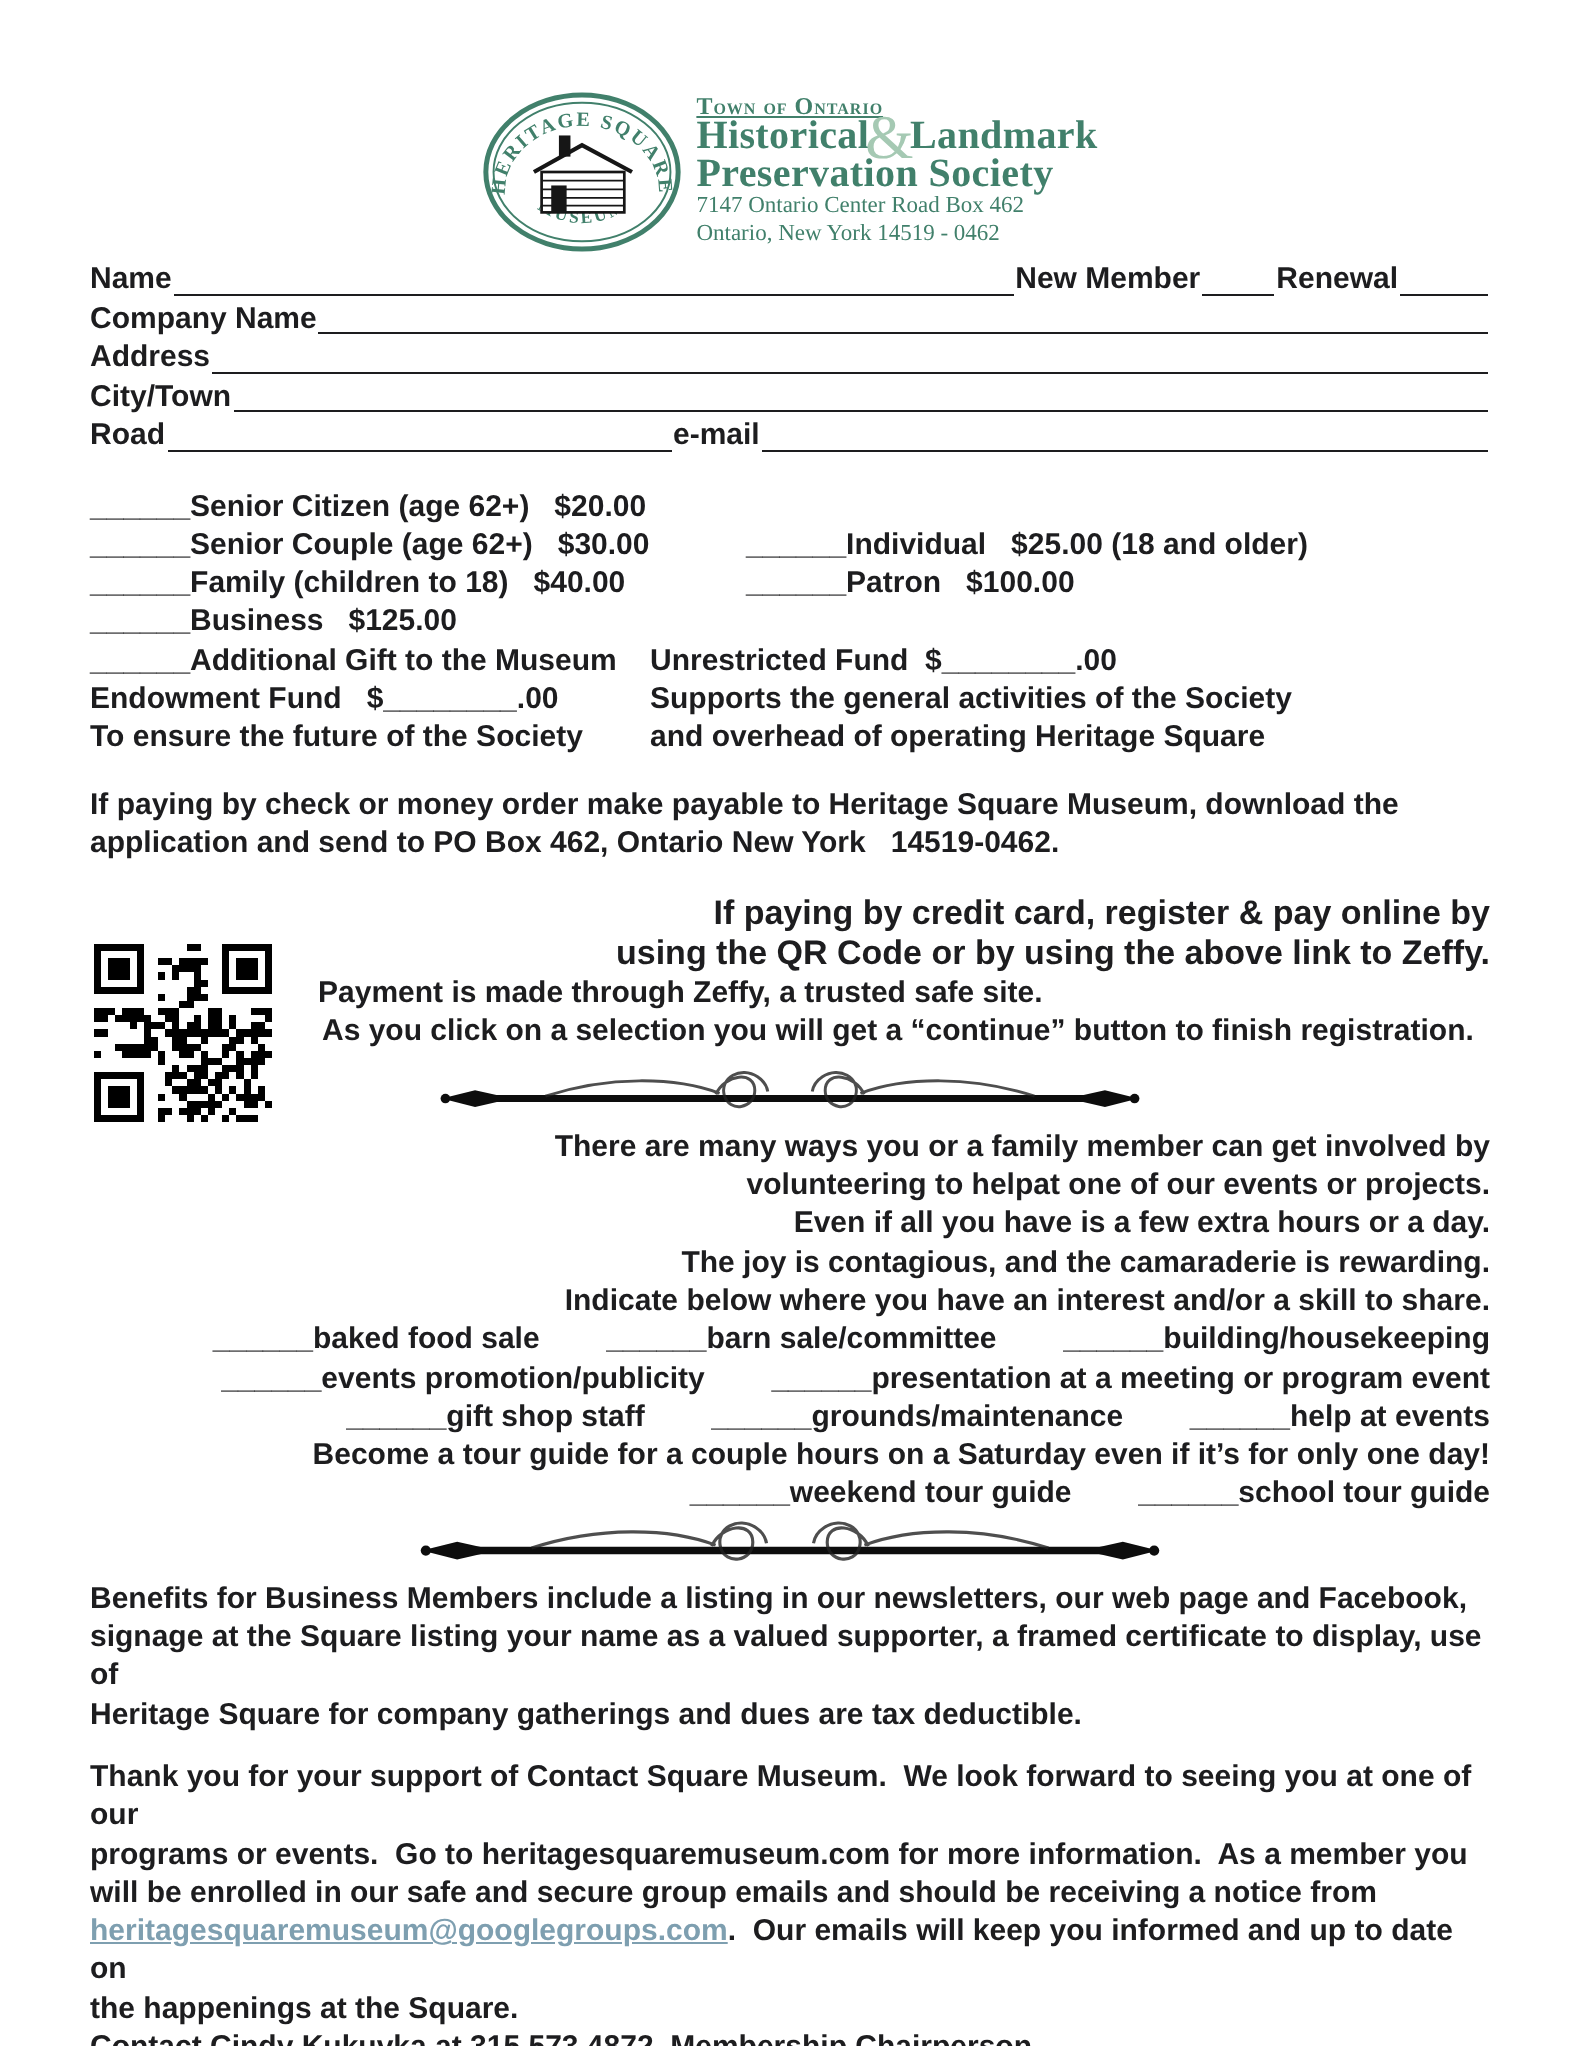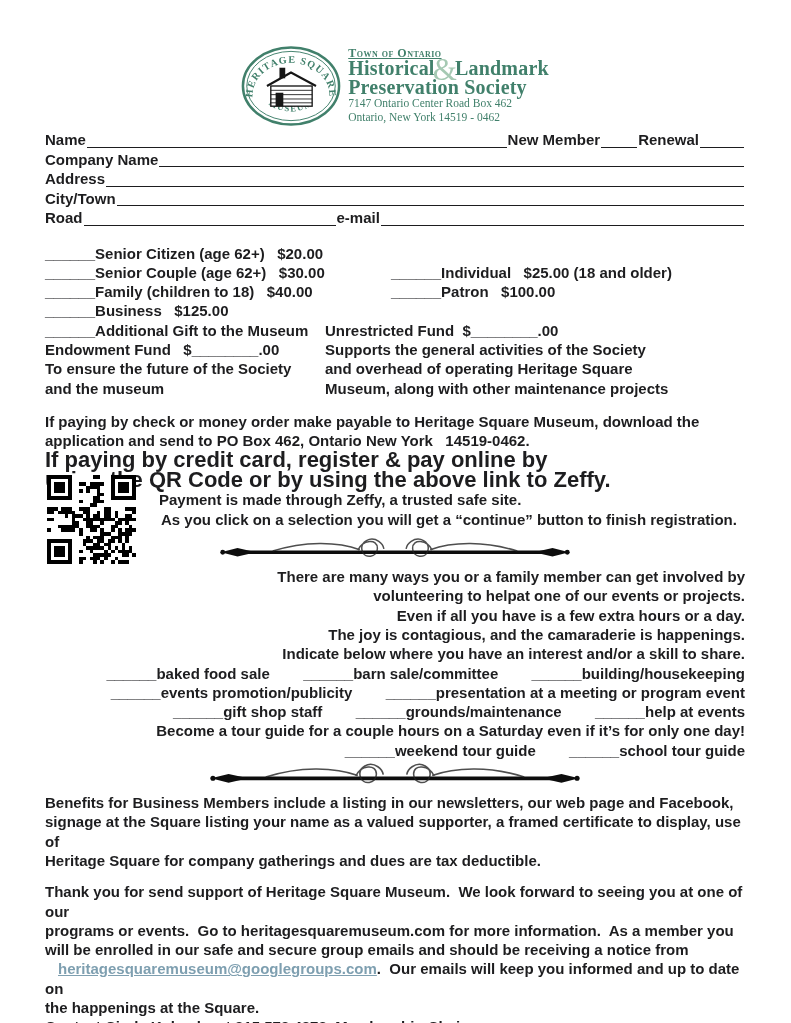--- a/index.html
+++ b/index.html
@@ -22,34 +22,34 @@
   .org-name .amp{font-size:31px;font-weight:400;color:var(--amp);vertical-align:-5px;margin:0 -2px;line-height:0;display:inline-block;}
   .org-addr{font-size:11.5px;line-height:13.5px;font-weight:400;}
   
   .frow{display:flex;align-items:flex-end;height:19.5px;}
   .frow .lbl{white-space:pre;margin-top:12px;}
   .blank{flex:1 1 auto;border-bottom:1.6px solid var(--ink);height:4px;margin:0 1px 2px 1px;}
   .blank.w36{flex:0 0 36px;} .blank.w44{flex:0 0 44px;} .blank.w252{flex:0 0 252px;}
   
   .fees{margin-top:16px;}
   .fee-row{position:relative;height:19.3px;}
-  .fee-col2{position:absolute;left:346px;top:0;}
+  .fee-col2{position:absolute;left:328px;top:0;}
   .gift-col2{position:absolute;left:280px;top:0;}
   
   .check-para{margin-top:14px;}
-  .credit{margin-top:0;text-align:left;font-size:22px;line-height:20px;}
+  .credit{margin-top:16px;text-align:right;font-size:17px;line-height:20px;}
   .qr-section{position:relative;margin-top:0;}
   .qr-box{position:absolute;left:2px;top:-15px;width:89px;height:89px;}
   .zeffy{margin-left:114px;}
   .divider{display:block;margin:8px auto 0 auto;}
   .divider2{display:block;margin:3px auto 0 auto;}
   .vcenter{text-align:right;}
   .benefits{margin-top:0;}
   .thanks{margin-top:12px;}
-  a.email{color:var(--link);text-decoration:underline;cursor:pointer;margin-left:13px;}
+  a.email{color:var(--link);text-decoration:underline;cursor:pointer;}
   svg text{font-family:"Liberation Serif",serif;}
 </style>
 </head>
 <body>
 
 <div class="page">
 
   <div class="hdr">
     <div class="logo-wrap">
       <svg viewBox="0 0 104 84" width="100" height="84">
@@ -111,21 +111,20 @@
   </div>
 
   <div class="fees">
     <div class="fee-row"><span class="bindtxt">______Senior Citizen (age 62+)   $20.00</span></div>
     <div class="fee-row"><span class="bindtxt">______Senior Couple (age 62+)   $30.00</span><span class="fee-col2 bindtxt">______Individual   $25.00 (18 and older)</span></div>
     <div class="fee-row"><span class="bindtxt">______Family (children to 18)   $40.00</span><span class="fee-col2 bindtxt">______Patron   $100.00</span></div>
     <div class="fee-row"><span class="bindtxt">______Business   $125.00</span></div>
     <div class="fee-row"><span class="bindtxt">______Additional Gift to the Museum</span><span class="gift-col2 bindtxt">Unrestricted Fund  $________.00</span></div>
     <div class="fee-row"><span class="bindtxt">Endowment Fund   $________.00</span><span class="gift-col2 bindtxt">Supports the general activities of the Society</span></div>
     <div class="fee-row"><span class="bindtxt">To ensure the future of the Society</span><span class="gift-col2 bindtxt">and overhead of operating Heritage Square</span></div>
-    <div class="fee-row"><span class="bindtxt">and the museum</span><span class="gift-col2 bindtxt">Museum, along with other maintenance projects</span></div>
   </div>
 
   <div class="check-para">
     <div class="bindtxt">If paying by check or money order make payable to Heritage Square Museum, download the</div>
     <div class="bindtxt">application and send to PO Box 462, Ontario New York   14519-0462.</div>
   </div>
 
   <div class="credit">
     <div class="bindtxt">If paying by credit card, register &amp; pay online by</div>
     <div class="bindtxt">using the QR Code or by using the above link to Zeffy.</div>
@@ -349,21 +348,21 @@
         <path d="M150,13 c5,-11 21,-13 21,-2 c0,10 -14,12 -16.5,2.5 c-2.5,-9.5 9,-16 18,-10 c3,2 5,5 5.5,8"></path>
       </g>
       <use href="#swirl" transform="translate(380,0) scale(-1,1)"></use>
     </svg>
   </div>
 
   <div class="vcenter">
     <div class="bindtxt">There are many ways you or a family member can get involved by</div>
     <div class="bindtxt">volunteering to helpat one of our events or projects.</div>
     <div class="bindtxt">Even if all you have is a few extra hours or a day.</div>
-    <div class="bindtxt">The joy is contagious, and the camaraderie is happenings.</div>
+    <div class="bindtxt">The joy is contagious, and the camaraderie is rewarding.</div>
     <div class="bindtxt">Indicate below where you have an interest and/or a skill to share.</div>
   </div>
   <div class="vcenter">
     <div class="bindtxt">______baked food sale        ______barn sale/committee        ______building/housekeeping</div>
     <div class="bindtxt">______events promotion/publicity        ______presentation at a meeting or program event</div>
     <div class="bindtxt">______gift shop staff        ______grounds/maintenance        ______help at events</div>
     <div class="bindtxt">Become a tour guide for a couple hours on a Saturday even if it’s for only one day!</div>
     <div class="bindtxt">______weekend tour guide        ______school tour guide</div>
   </div>
 
@@ -380,21 +379,21 @@
     <use href="#swirl2" transform="translate(380,0) scale(-1,1)"></use>
   </svg>
 
   <div class="benefits">
     <div class="bindtxt">Benefits for Business Members include a listing in our newsletters, our web page and Facebook,</div>
     <div class="bindtxt">signage at the Square listing your name as a valued supporter, a framed certificate to display, use of</div>
     <div class="bindtxt">Heritage Square for company gatherings and dues are tax deductible.</div>
   </div>
 
   <div class="thanks">
-    <div class="bindtxt">Thank you for send support of Heritage Square Museum.  We look forward to seeing you at one of our</div>
+    <div class="bindtxt">Thank you for your support of Contact Square Museum.  We look forward to seeing you at one of our</div>
     <div class="bindtxt">programs or events.  Go to heritagesquaremuseum.com for more information.  As a member you</div>
     <div class="bindtxt">will be enrolled in our safe and secure group emails and should be receiving a notice from</div>
     <div class="bindtxt"><a class="email">heritagesquaremuseum@googlegroups.com</a><span class="bindtxt">.  Our emails will keep you informed and up to date on</span></div>
     <div class="bindtxt">the happenings at the Square.</div>
     <div class="bindtxt">Contact Cindy Kukuvka at 315.573.4872, Membership Chairperson</div>
   </div>
 
 </div>
 
 </body></html>

